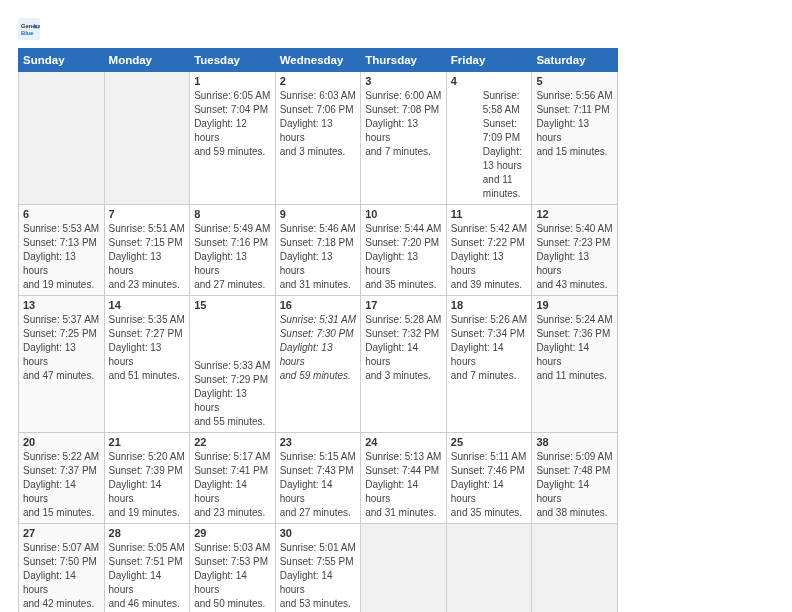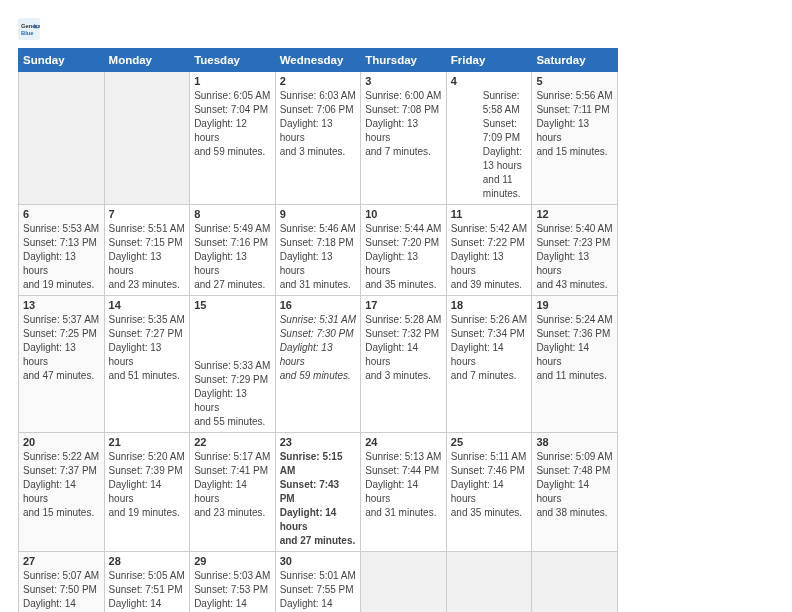--- a/index.html
+++ b/index.html
@@ -280,21 +280,21 @@
           </td>
           <td>
             <span class="day-number">22</span>
             <div class="cell-text" style="white-space: pre-line;">Sunrise: 5:17 AM
 Sunset: 7:41 PM
 Daylight: 14 hours
 and 23 minutes.</div>
           </td>
           <td>
             <span class="day-number">23</span>
-            <div class="cell-text" style="white-space: pre-line; font-weight: bold;">Sunrise: 5:15 AM
+            <div class="cell-text" style="white-space: pre-line;">Sunrise: 5:15 AM
 Sunset: 7:43 PM
 Daylight: 14 hours
 and 27 minutes.</div>
           </td>
           <td>
             <span class="day-number">24</span>
             <div class="cell-text" style="white-space: pre-line;">Sunrise: 5:13 AM
 Sunset: 7:44 PM
 Daylight: 14 hours
 and 31 minutes.</div>

